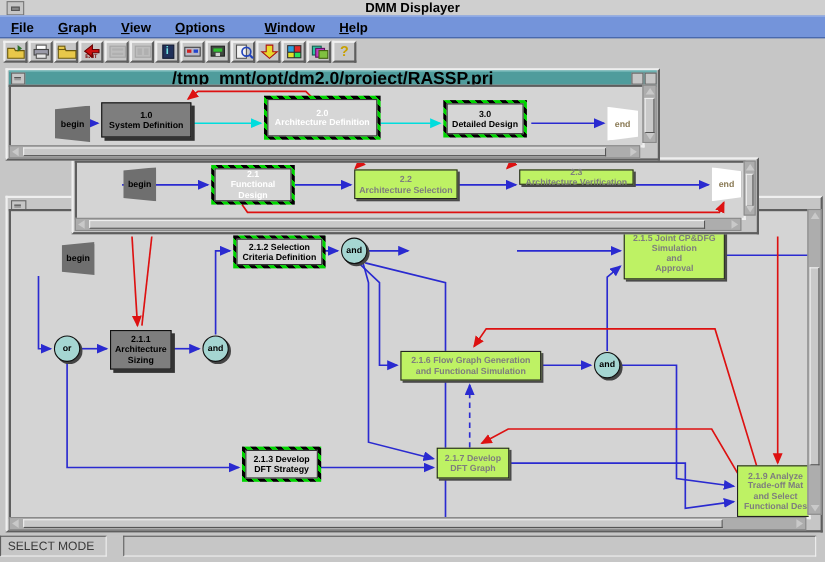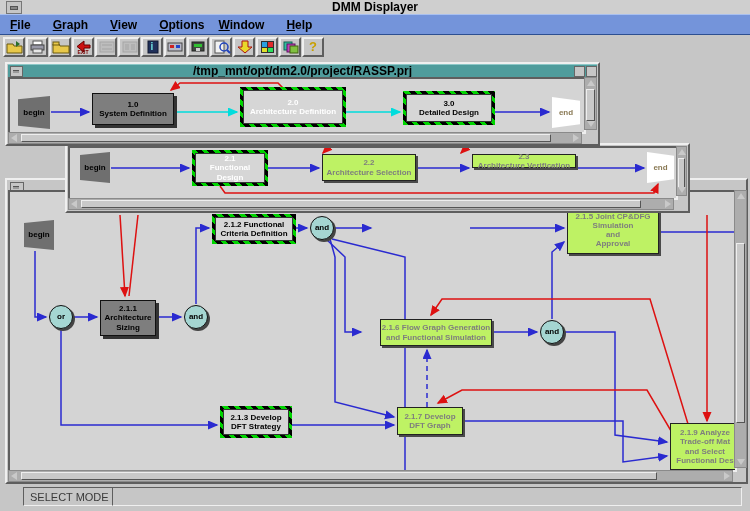--- a/index.html
+++ b/index.html
@@ -26,21 +26,21 @@
   .toolbar{left:0;top:35px;width:750px;height:23px;background:#c6c6c6;display:flex;align-items:center;padding-left:3px;box-sizing:border-box;}
   .tool-btn{width:22px;height:20px;background:#c6c6c6;margin-right:1px;position:relative;
     border-top:2px solid #efefef;border-left:2px solid #efefef;border-right:2px solid #5e5e5e;border-bottom:2px solid #5e5e5e;box-sizing:border-box;}
   .tool-btn svg{position:absolute;left:1px;top:1px;}
   .tool-glyph{position:absolute;left:0;top:0;width:100%;height:100%;display:flex;align-items:center;justify-content:center;
     font-weight:bold;font-size:8px;}
   
   .win{background:#c6c6c6;box-sizing:border-box;}
   .canvas{background:#d4d4d4;position:absolute;overflow:hidden;
     border-top:2px solid #5e5e5e;border-left:2px solid #5e5e5e;border-right:2px solid #efefef;border-bottom:2px solid #efefef;}
-  .ptitle{background:#4f9c9c;color:#000;font-weight:bold;font-size:12px;text-align:center;line-height:13px;
+  .ptitle{background:#4f9c9c;color:#000;font-weight:bold;font-size:16px;text-align:center;line-height:13px;
     border-top:1px solid #8cc7c7;border-bottom:1px solid #2e6363;}
   .mini-btn{width:12px;height:10px;background:#c6c6c6;border:1px solid #666;position:absolute;}
   .mini-btn .dash{position:absolute;left:2px;top:3px;width:6px;height:2px;background:#9a9a9a;border-top:1px solid #555;}
   
   .sbh{background:#adadad;position:absolute;border:1px solid #8a8a8a;box-sizing:border-box;}
   .sbv{background:#adadad;position:absolute;border:1px solid #8a8a8a;box-sizing:border-box;}
   .thumb{background:#c9c9c9;position:absolute;border-top:1px solid #eee;border-left:1px solid #eee;border-right:1px solid #555;border-bottom:1px solid #555;box-sizing:border-box;}
   .sb-arr{width:0;height:0;position:absolute;}
   .arr-left{border-top:4px solid transparent;border-bottom:4px solid transparent;border-right:6px solid #c9c9c9;}
   .arr-right{border-top:4px solid transparent;border-bottom:4px solid transparent;border-left:6px solid #c9c9c9;}
@@ -55,21 +55,21 @@
   .stacked::before{content:"";position:absolute;top:-4px;left:4px;width:100%;height:100%;
     border:1px solid #444;background:#dcdcdc;z-index:-1;}
   .stacked-dark::before{content:"";position:absolute;top:-5px;left:-5px;width:100%;height:100%;
     border:1px solid #111;background:#6a6a6a;z-index:-1;}
   .hatch{background:repeating-linear-gradient(45deg,#00d400 0 4px,#000 4px 8px);padding:3px;}
   .hatch-inner{width:100%;height:100%;background:#d6d6d6;display:flex;align-items:center;justify-content:center;
     border:1px solid #333;box-sizing:border-box;}
   .sel-white{color:#fff;}
   .blk{color:#000;}
   .trap{color:#000;font-weight:bold;font-size:8px;filter:drop-shadow(2px 2px 0 #3a3a3a);}
-  .trap-begin{background:#6f6f6f;clip-path:polygon(0 10%,100% 0,100% 100%,0 90%);}
+  .trap-begin{background:#6f6f6f;clip-path:polygon(0 10%,100% 0,100% 100%,0 90%);margin-left:32px;}
   .trap-end{background:#ffffff;color:#8a7a55;clip-path:polygon(0 0,100% 12%,100% 88%,0 100%);}
   .circle{background:#a5d6d2;border:1px solid #111;border-radius:50%;box-shadow:2px 2px 0 #444;color:#000;}
   svg.wires{position:absolute;left:0;top:0;pointer-events:none;}
   
   .status-box{background:#c6c6c6;font-size:11px;color:#3a3a3a;display:flex;align-items:center;padding-left:6px;box-sizing:border-box;
     border-top:1px solid #5e5e5e;border-left:1px solid #5e5e5e;border-right:1px solid #efefef;border-bottom:1px solid #efefef;}
 </style>
 </head>
 <body>
 
@@ -77,21 +77,21 @@
   <div class="abs tb-btn">
       <span class="dash"></span>
     </div>
   <span>DMM Displayer</span>
 </div>
 
 <div class="abs menubar">
   <span class="menu-item">File</span>
   <span class="menu-item">Graph</span>
   <span class="menu-item">View</span>
-  <span class="menu-item" style="margin-right:14px">Options</span>
+  <span class="menu-item" style="margin-right:36px">Options</span>
   <span class="menu-item" style="">Window</span>
   <span class="menu-item">Help</span>
 </div>
 
 <div class="abs toolbar">
   <div class="tool-btn">
     <svg width="18" height="14" viewBox="0 0 18 14">
         <path d="M1 4 h6 l1 2 h8 v7 h-15 z" fill="#e8c84a" stroke="#6b5a10"></path>
         <path d="M10 1 l4 3 l-4 3 z" fill="#2a6e2a"></path>
       </svg>
@@ -230,31 +230,31 @@
     <div class="node circle" style="left:39px;top:113px;width:24px;height:24px;">
         <span>or</span>
       </div>
     <div class="node box-dark ml" style="left:90px;top:108px;width:56px;height:36px;"><span class="ml">2.1.1
 Architecture
 Sizing</span></div>
     <div class="node circle" style="left:174px;top:113px;width:24px;height:24px;">
         <span>and</span>
       </div>
     <div class="node hatch" style="left:202px;top:22px;width:84px;height:30px;">
-        <div class="hatch-inner blk ml">2.1.2 Functional
+        <div class="hatch-inner blk ml">2.1.2 Selection
 Criteria Definition</div>
       </div>
     <div class="node circle" style="left:300px;top:24px;width:24px;height:24px;">
         <span>and</span>
       </div>
     <div class="node box-light ml" style="left:557px;top:14px;width:92px;height:48px;"><span class="ml">2.1.5 Joint CP&amp;DFG
 Simulation
 and
 Approval</span></div>
-    <div class="node box-light ml" style="left:354px;top:127px;width:112px;height:27px;margin-left:16px;"><span class="ml">2.1.6 Flow Graph Generation
+    <div class="node box-light ml" style="left:354px;top:127px;width:128px;height:27px;"><span class="ml">2.1.6 Flow Graph Generation
 and Functional Simulation</span></div>
     <div class="node circle" style="left:530px;top:128px;width:24px;height:24px;">
         <span>and</span>
       </div>
     <div class="node hatch" style="left:210px;top:214px;width:72px;height:32px;">
         <div class="hatch-inner blk ml">2.1.3 Develop
 DFT Strategy</div>
       </div>
     <div class="node box-light ml" style="left:387px;top:215px;width:66px;height:28px;"><span class="ml">2.1.7 Develop
 DFT Graph</span></div>
@@ -353,36 +353,36 @@
     </svg>
     <div class="node trap trap-begin" style="left:8px;top:17px;width:32px;height:33px;">
         <span>begin</span>
       </div>
     <div class="node box-dark stacked-dark ml" style="left:82px;top:14px;width:82px;height:32px;"><span class="ml">1.0
 System Definition</span></div>
     <div class="node hatch" style="left:230px;top:8px;width:106px;height:40px;">
         <div class="hatch-inner sel-white ml">2.0
 Architecture Definition</div>
       </div>
-    <div class="node hatch" style="left:393px;top:12px;width:92px;height:34px;">
+    <div class="node hatch" style="left:393px;top:12px;width:76px;height:34px;">
         <div class="hatch-inner blk ml">3.0
 Detailed Design</div>
       </div>
     <div class="node trap trap-end" style="left:542px;top:18px;width:28px;height:31px;">
         <span>end</span>
       </div>
   </div>
   <div class="sbv" style="left:577px;top:13px;width:13px;height:53px;">
     <span class="sb-arr arr-up" style="left:2px;top:2px;"></span>
     <div class="thumb" style="left:1px;top:11px;width:9px;height:32px;"></div>
     <span class="sb-arr arr-down" style="left:2px;bottom:2px;"></span>
   </div>
   <div class="sbh" style="left:1px;top:68px;width:574px;height:12px;">
     <span class="sb-arr arr-left" style="left:2px;top:1px;"></span>
     <div class="thumb" style="left:12px;top:1px;width:530px;height:8px;"></div>
     <span class="sb-arr arr-right" style="right:2px;top:1px;"></span>
   </div>
 </div>
 
-<div class="abs status-box" style="left:23px;top:487px;width:97px;height:19px;z-index:4;">
+<div class="abs status-box" style="left:0;top:487px;width:97px;height:19px;z-index:4;">
   <span>SELECT MODE</span>
 </div>
 <div class="abs status-box" style="left:112px;top:487px;width:630px;height:19px;z-index:4;"></div>
 
 </body></html>

